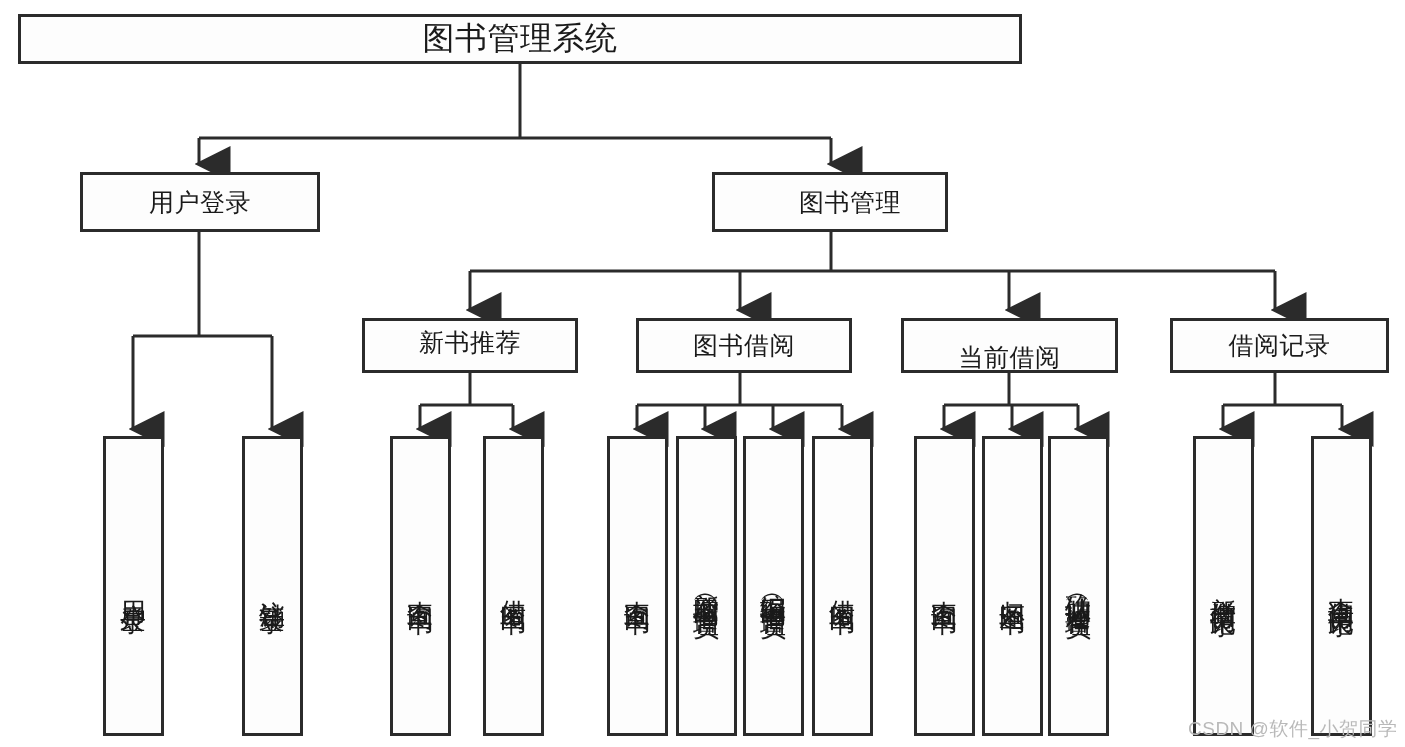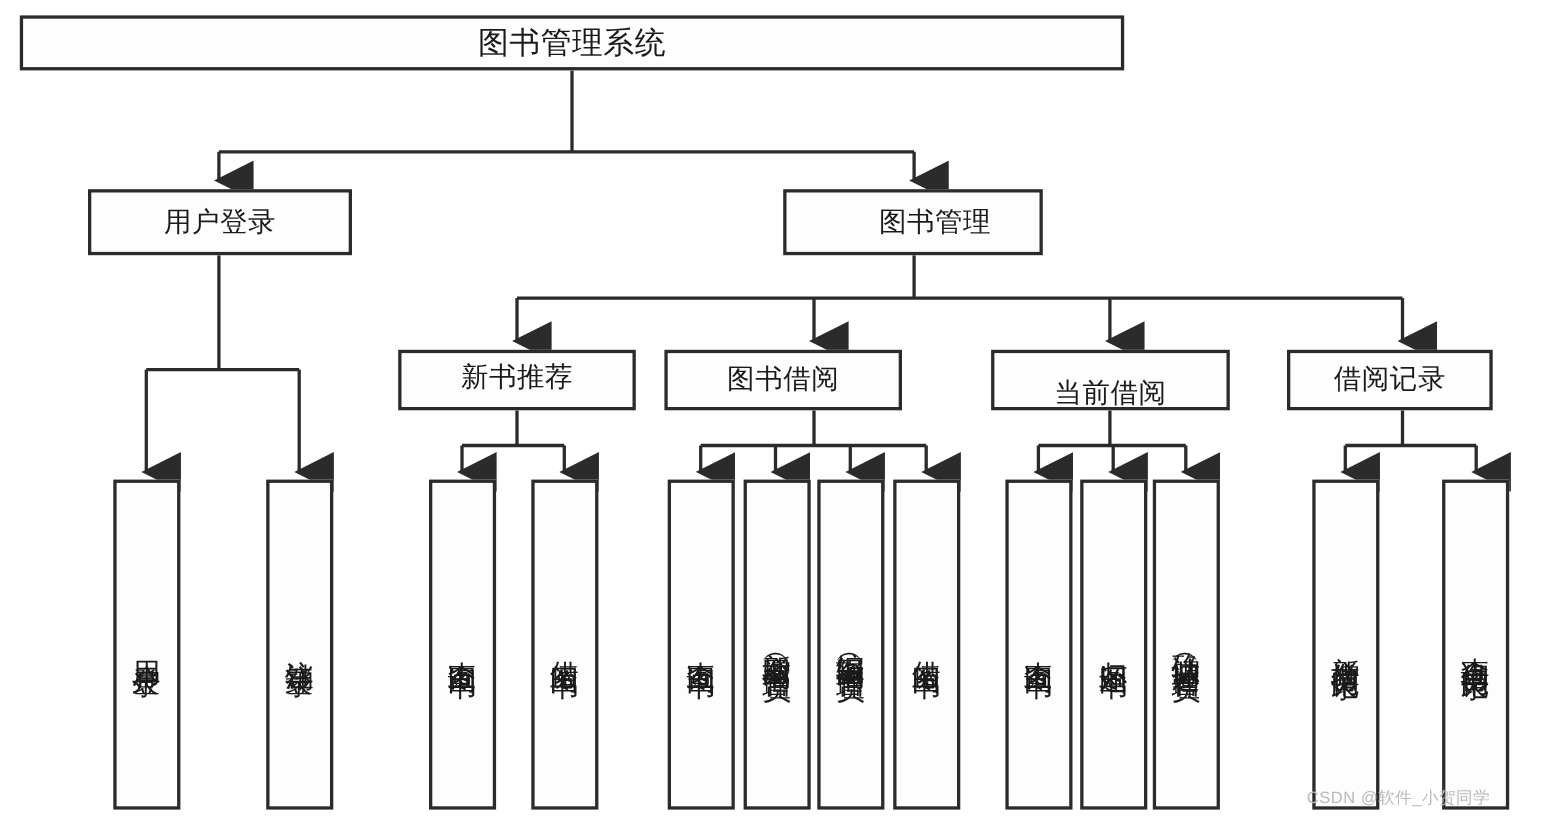--- a/index.html
+++ b/index.html
@@ -40,39 +40,39 @@
     line-height: 1.06;
     letter-spacing: 0.5px;
     text-align: center;
     white-space: pre-line;
   }
   
   .node.h .label {
     font-size: 25px;
   }
   .node.root .label {
-    font-size: 28px;
+    font-size: 32px;
   }
   
   .node.v {
     align-items: center;
     justify-content: center;
   }
   .node.v .label {
     writing-mode: vertical-rl;
     text-orientation: upright;
     font-size: 26px;
     line-height: 1.0;
     letter-spacing: 3px;
   }
   .watermark {
     position: absolute;
     left: 1188px;
     top: 716px;
-    font-size: 15px;
+    font-size: 19px;
     color: #b9b9b9;
     white-space: nowrap;
     letter-spacing: 0.5px;
     font-family: "Liberation Sans", "DejaVu Sans", sans-serif;
   }
 </style>
 </head>
 <body>
 
 <div id="canvas">
@@ -134,27 +134,27 @@
   <div class="node h" style="left:80px; top:172px; width:240px; height:60px;">
     <span class="label">用户登录</span>
   </div>
   <div class="node h" style="left:712px; top:172px; width:236px; height:60px;padding-left:40px;">
     <span class="label">图书管理</span>
   </div>
 
   <div class="node h" style="left:362px; top:318px; width:216px; height:55px;font-family:Liberation Mono, monospace;">
     <span class="label">新书推荐</span>
   </div>
-  <div class="node h" style="left:604px; top:318px; width:216px; height:55px;">
+  <div class="node h" style="left:636px; top:318px; width:216px; height:55px;">
     <span class="label">图书借阅</span>
   </div>
   <div class="node h" style="left:901px; top:318px; width:217px; height:55px;align-items:flex-end;">
     <span class="label">当前借阅</span>
   </div>
-  <div class="node h" style="left:1170px; top:318px; width:187px; height:55px;">
+  <div class="node h" style="left:1170px; top:318px; width:219px; height:55px;">
     <span class="label">借阅记录</span>
   </div>
 
   <div class="node v" style="left:103px; top:436px; width:61px; height:300px;">
     <span class="label">用户登录</span>
   </div>
   <div class="node v" style="left:242px; top:436px; width:61px; height:300px;">
     <span class="label">注销登录</span>
   </div>
 

